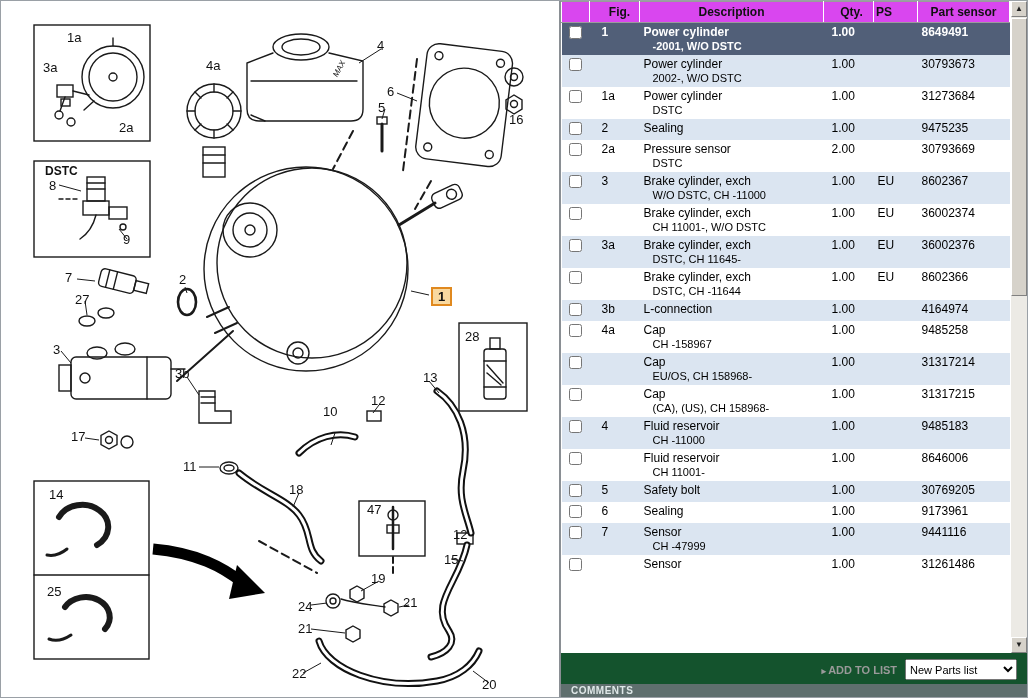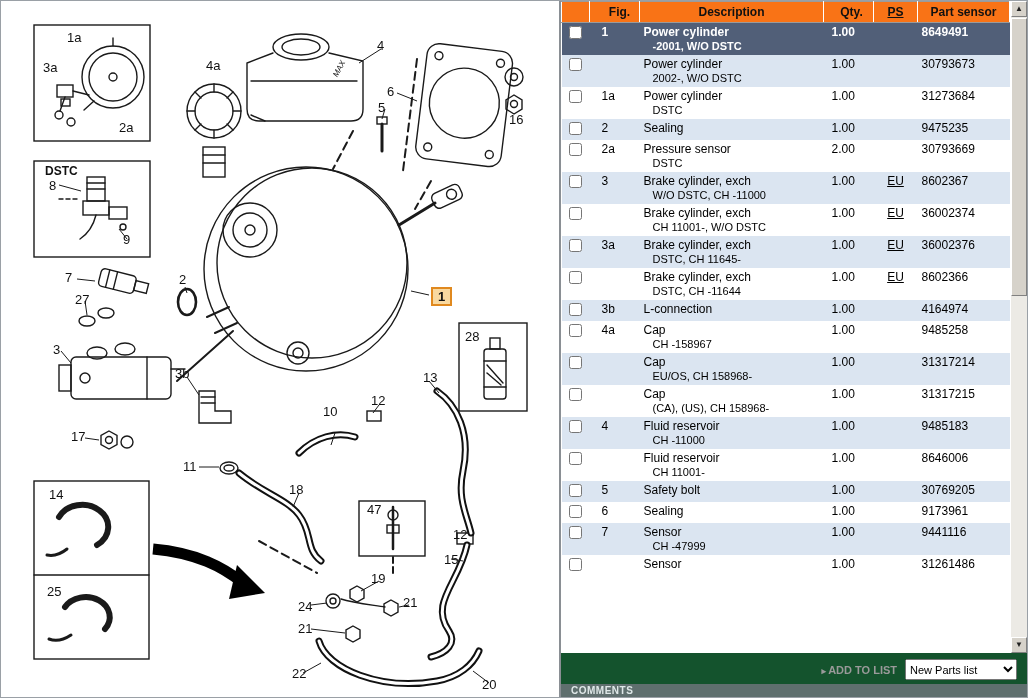--- a/index.html
+++ b/index.html
@@ -21,32 +21,32 @@
   .panel { flex:1; display:flex; flex-direction:column; background:#fff; position:relative; }
   .panel-header { position:relative; padding:8px 10px 6px 8px; flex:none; }
   .title { font-size:13px; font-weight:bold; line-height:1.3; width:330px; color:#000; }
   .print-btn { position:absolute; top:8px; right:16px; font-size:12px; font-weight:bold; cursor:pointer; }
   .print-btn .tri { font-size:10px; margin-right:3px; }
   .nav-arrows { position:absolute; top:31px; right:16px; font-size:11px; font-weight:bold; }
   .nav-arrows span { cursor:pointer; margin-left:10px; letter-spacing:1px; }
 
   .table-region { flex:1; position:relative; overflow:hidden; padding-right:17px; }
   table { width:100%; border-collapse:collapse; font-size:12px; table-layout:fixed; }
-  thead th { background:#f97316; border-left:1px solid #fff; border-right:1px solid #fff;
+  thead th { background:#d946ef; border-left:1px solid #fff; border-right:1px solid #fff;
              border-top:1px solid #9b9b9b; border-bottom:1px solid #9b9b9b;
              font-size:12px; font-weight:bold; text-align:center; vertical-align:middle;
              padding:3px 2px; color:#111; }
   td { padding:2px 4px; vertical-align:top; color:#000; }
   tr.alt td { background:#dbe5f1; }
   tr.sel td { background:#515f78; color:#fff; font-weight:bold; }
   .c-check { width:28px; text-align:center; padding-top:3px; }
   .c-check input { width:13px; height:13px; }
   .c-fig { width:50px; padding-left:12px; }
   .c-qty { width:50px; padding-left:8px; }
-  .c-ps  { width:44px; text-align:center;text-decoration:underline; }
+  .c-ps  { width:44px; text-align:left; }
   .c-part{ width:92px; }
   .d-main { font-size:12px; line-height:15px; }
   .d-sub  { font-size:11px; line-height:13px; padding-left:9px; }
 
   
   .scrollbar { position:absolute; top:0; right:0; bottom:0; width:17px;
                background:#eceae5; border-left:1px solid #fff; }
   .sb-btn { height:16px; background:#d6d2ca; border:1px solid #fff;
             border-right-color:#808080; border-bottom-color:#808080;
             font-size:8px; text-align:center; line-height:14px; color:#222; cursor:pointer; }

